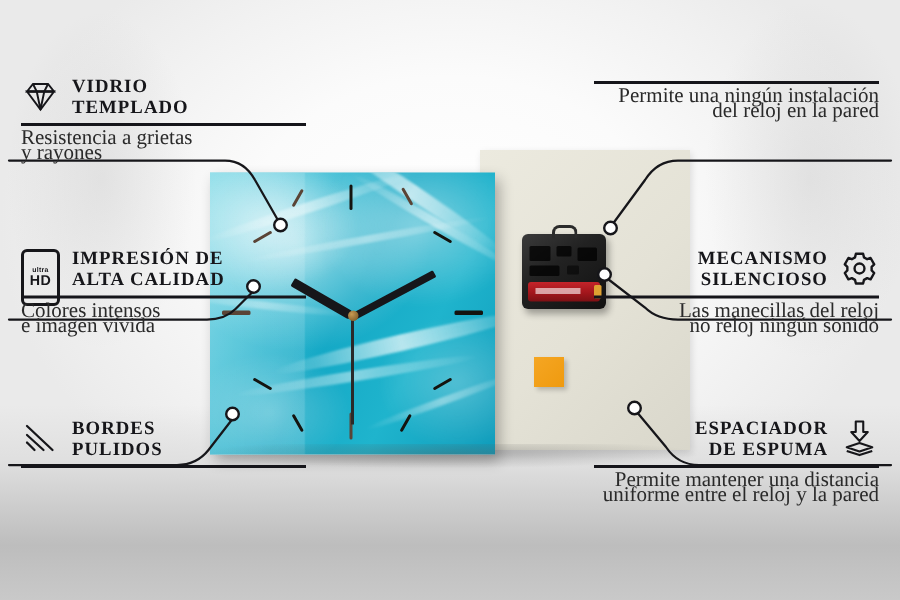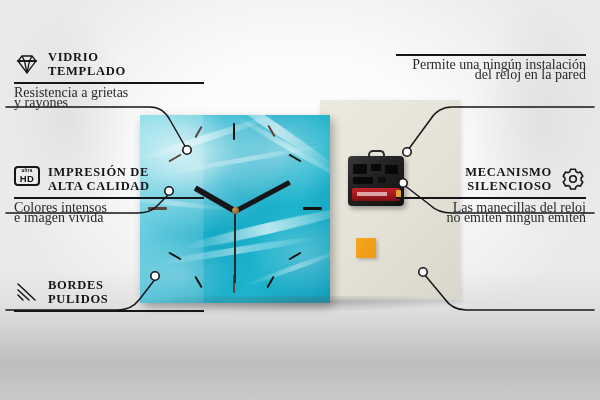--- a/index.html
+++ b/index.html
@@ -113,21 +113,21 @@
   }
   .f-icon { width:26px; height:26px; flex:0 0 26px; }
   
   #feat-vidrio   { left:14px;  top:50px;  width:190px; }
   #feat-impresion{ left:14px;  top:165px; width:190px; }
   #feat-bordes   { left:14px;  top:278px; width:190px; }
   #feat-asidero  { left:396px; top:50px;  width:190px; }
   #feat-mecanismo{ left:396px; top:165px; width:190px; }
   #feat-espaciador{left:396px; top:278px; width:190px; }
   .hd-badge {
-    width:26px; height:20px; border:2px solid #16161a; border-radius:4px;
+    width:26px; height:38px; border:2px solid #16161a; border-radius:4px;
     display:flex; flex-direction:column; align-items:center; justify-content:center;
     font-family:"Liberation Sans", sans-serif; color:#16161a; line-height:1;
   }
   .hd-ultra { font-size:4.6px; font-weight:bold; letter-spacing:0.2px; }
   .hd-hd { font-size:9.5px; font-weight:bold; letter-spacing:0.3px; margin-top:0.5px; }
 </style>
 </head>
 <body>
 
 <div id="stage">
@@ -271,17 +271,33 @@
         <svg viewBox="0 0 26 26" width="26" height="26" fill="none" stroke="#16161a" stroke-width="1.6" stroke-linejoin="round">
           <path d="M10.6,3.2 h4.8 l0.6,2.4 2.1,1.2 2.3,-0.8 2.4,4.2 -1.7,1.7 0,2.4 1.7,1.7 -2.4,4.2 -2.3,-0.8 -2.1,1.2 -0.6,2.4 h-4.8 l-0.6,-2.4 -2.1,-1.2 -2.3,0.8 -2.4,-4.2 1.7,-1.7 0,-2.4 -1.7,-1.7 2.4,-4.2 2.3,0.8 2.1,-1.2 z"></path>
           <circle cx="13" cy="13" r="3.3"></circle>
         </svg>
       </span>
       <span class="f-title">MECANISMO
 SILENCIOSO</span>
     </div>
     <div class="f-rule"></div>
     <div class="f-desc">Las manecillas del reloj
-no emiten ningún emiten</div>
-  </div>
-
+no reloj ningún sonido</div>
+  </div>
+
+  <div class="feature right" id="feat-espaciador">
+    <div class="f-head">
+      <span class="f-icon">
+        <svg viewBox="0 0 26 26" width="26" height="26" fill="none" stroke="#16161a" stroke-width="1.4" stroke-linejoin="round">
+          <path d="M10.5,2 h5 v7 h3 l-5.5,6 -5.5,-6 h3 z"></path>
+          <path d="M13,16.4 L21.5,19.2 L13,22 L4.5,19.2 Z"></path>
+          <path d="M4.5,21.6 L13,24.4 L21.5,21.6"></path>
+        </svg>
+      </span>
+      <span class="f-title">ESPACIADOR
+DE ESPUMA</span>
+    </div>
+    <div class="f-rule"></div>
+    <div class="f-desc">Permite mantener una distancia
+uniforme entre el reloj y la pared</div>
+  </div>
 
 </div>
 
 </body></html>

